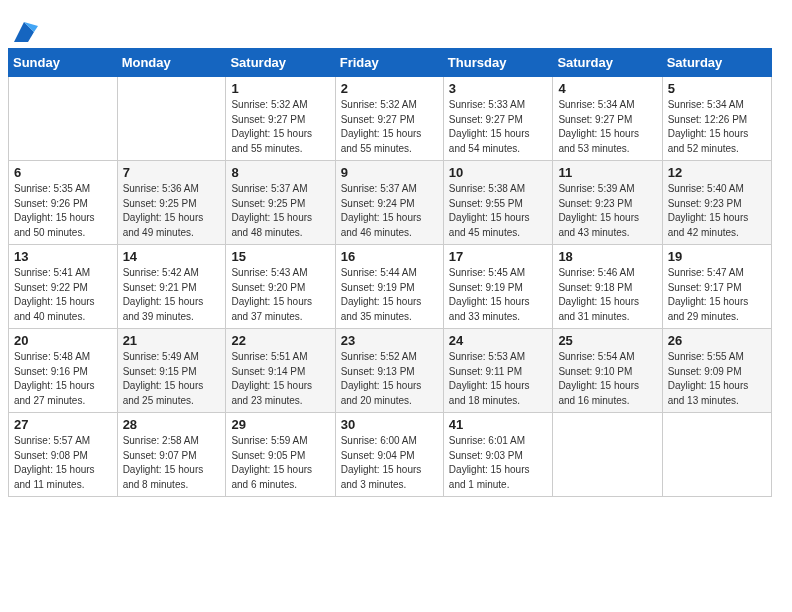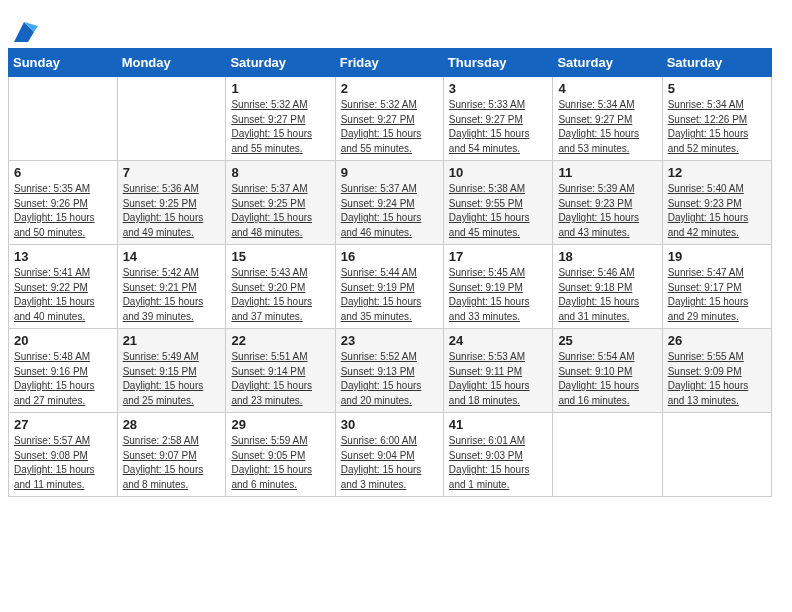--- a/index.html
+++ b/index.html
@@ -87,21 +87,20 @@
     .day-num {
       font-size: 13px;
       font-weight: bold;
       display: block;
       margin-bottom: 2px;
     }
     .day-info {
       font-size: 10px;
       line-height: 1.45;
       color: #333;
-      text-decoration: underline;
     }
     .empty-cell {
       background: #fff !important;
     }
   </style>
 </head>
 <body>
 
 <div class="page">
   <div class="header-area">

